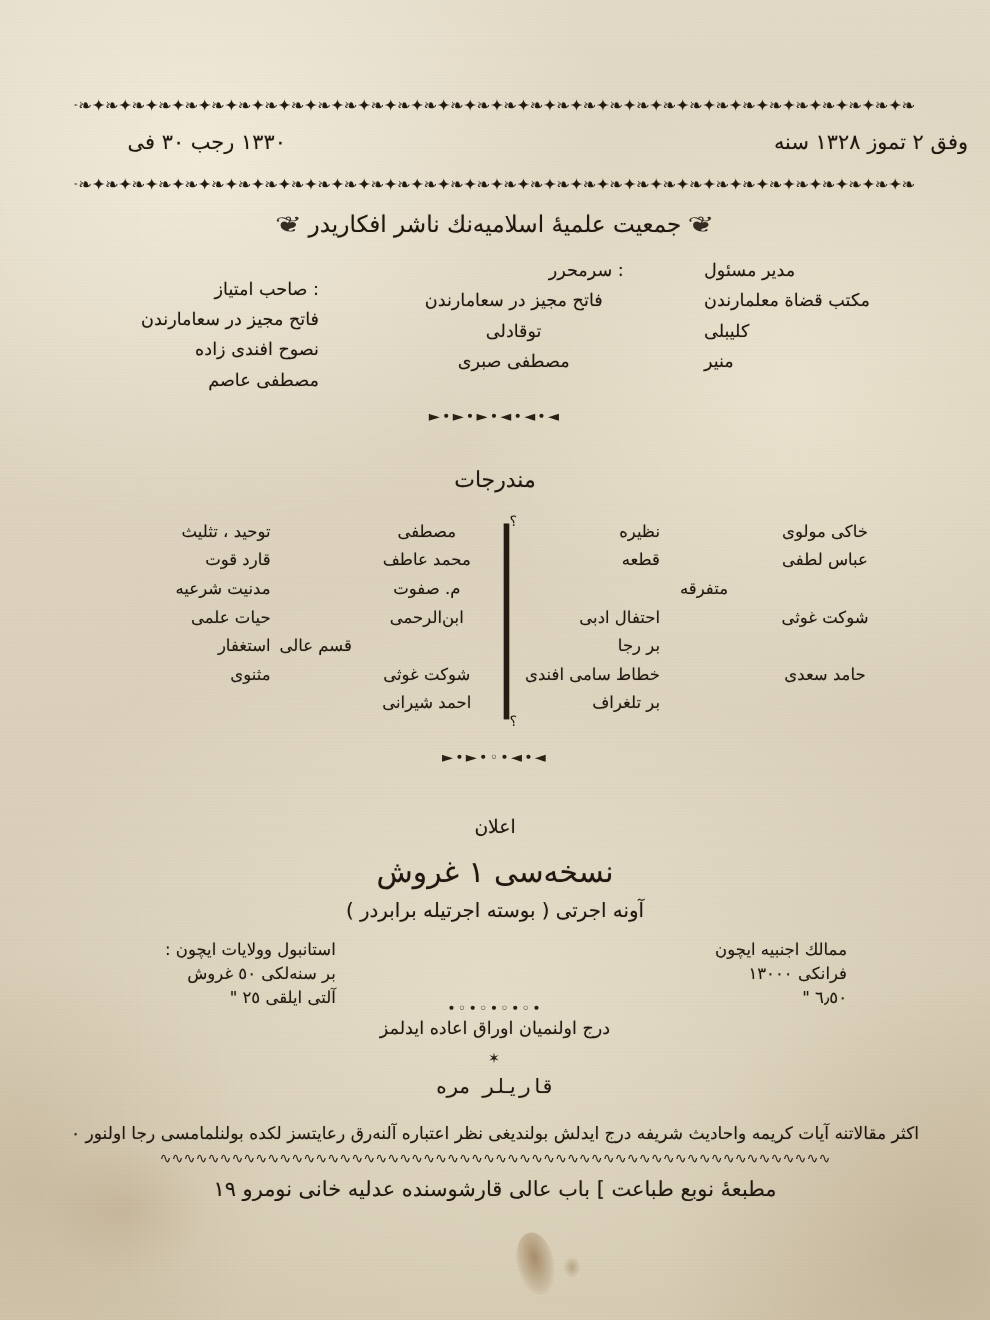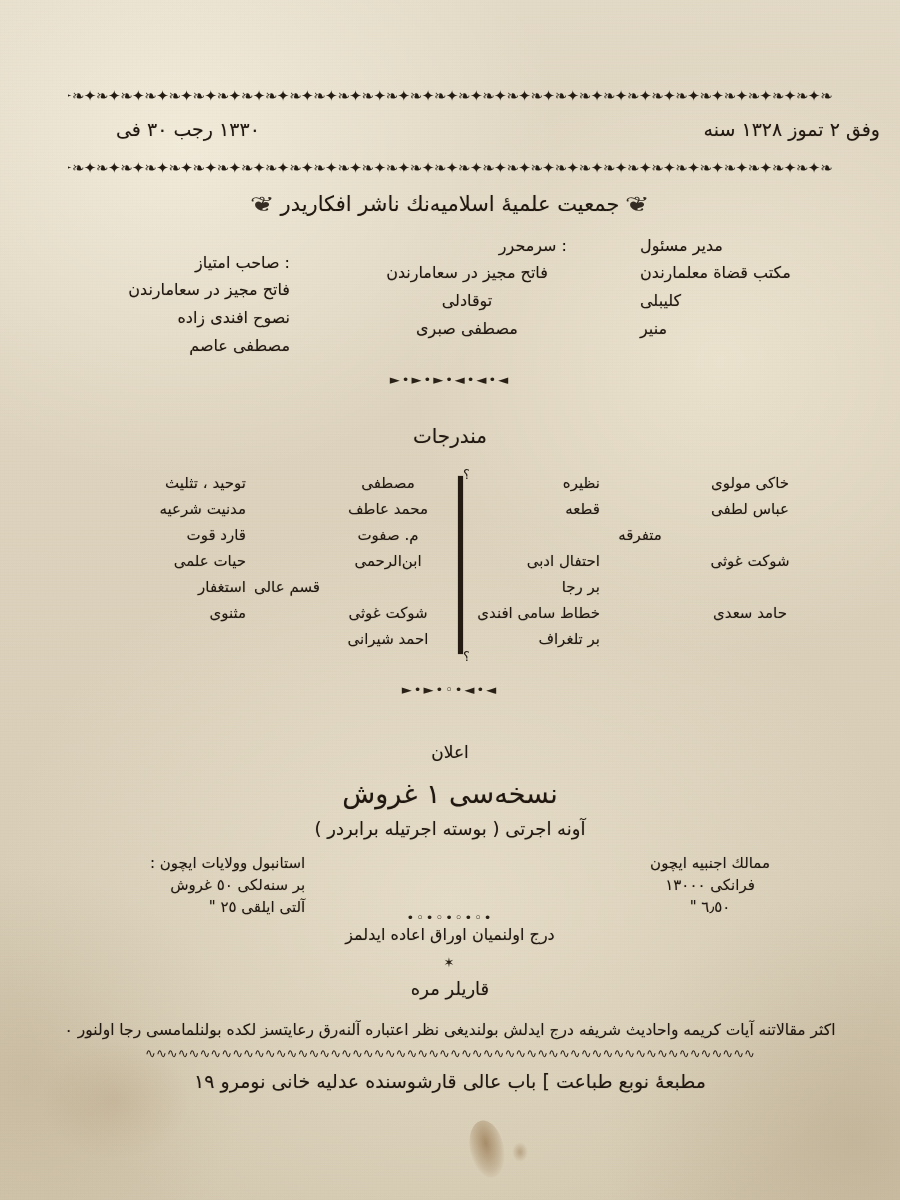--- a/index.html
+++ b/index.html
@@ -252,38 +252,39 @@
     position: absolute;
     top: 852px;
     left: 150px;
     width: 620px;
     display: flex;
     flex-direction: row-reverse;
     justify-content: space-between;
   }
   .rate-block { font-size: 15px; line-height: 22px; }
   .rate-block.right { text-align: right; }
-  .rate-block.left { text-align: center; }
+  .rate-block.left { text-align: right; }
   .rate-block .rl { white-space: nowrap; letter-spacing: 0.4px; }
 
   .notice-1 {
     position: absolute;
     top: 925px;
     left: 0; width: 900px;
     text-align: center;
     font-size: 16px;
     letter-spacing: 0.5px;
   }
   .notice-2 {
     position: absolute;
     top: 978px;
     left: 0; width: 900px;
     text-align: center;
     font-size: 18px;
     letter-spacing: 0.5px;
+    font-family: Liberation Mono, monospace;
   }
   .disclaimer {
     position: absolute;
     top: 1018px;
     left: 55px;
     width: 790px;
     text-align: center;
     font-size: 15.5px;
     line-height: 24px;
     letter-spacing: 0.3px;
@@ -355,22 +356,22 @@
   </div>
 
   <div class="dotrule" id="rule-1">◄•◄•◄•►•►•►</div>
 
   <div class="contents-title ar">مندرجات</div>
 
   <div class="toc">
 
     <div class="toc-col c-subjects">
       <div class="ar toc-row">توحید ، تثلیث</div>
+      <div class="ar toc-row">قارد قوت</div>
       <div class="ar toc-row">مدنیت شرعیه</div>
-      <div class="ar toc-row">قارد قوت</div>
       <div class="ar toc-row">حیات علمی</div>
       <div class="ar toc-row">استغفار</div>
       <div class="ar toc-row">مثنوی</div>
     </div>
 
     <div class="toc-col c-kind">
       <div class="toc-row">&nbsp;</div>
       <div class="toc-row">&nbsp;</div>
       <div class="toc-row">&nbsp;</div>
       <div class="toc-row">&nbsp;</div>

